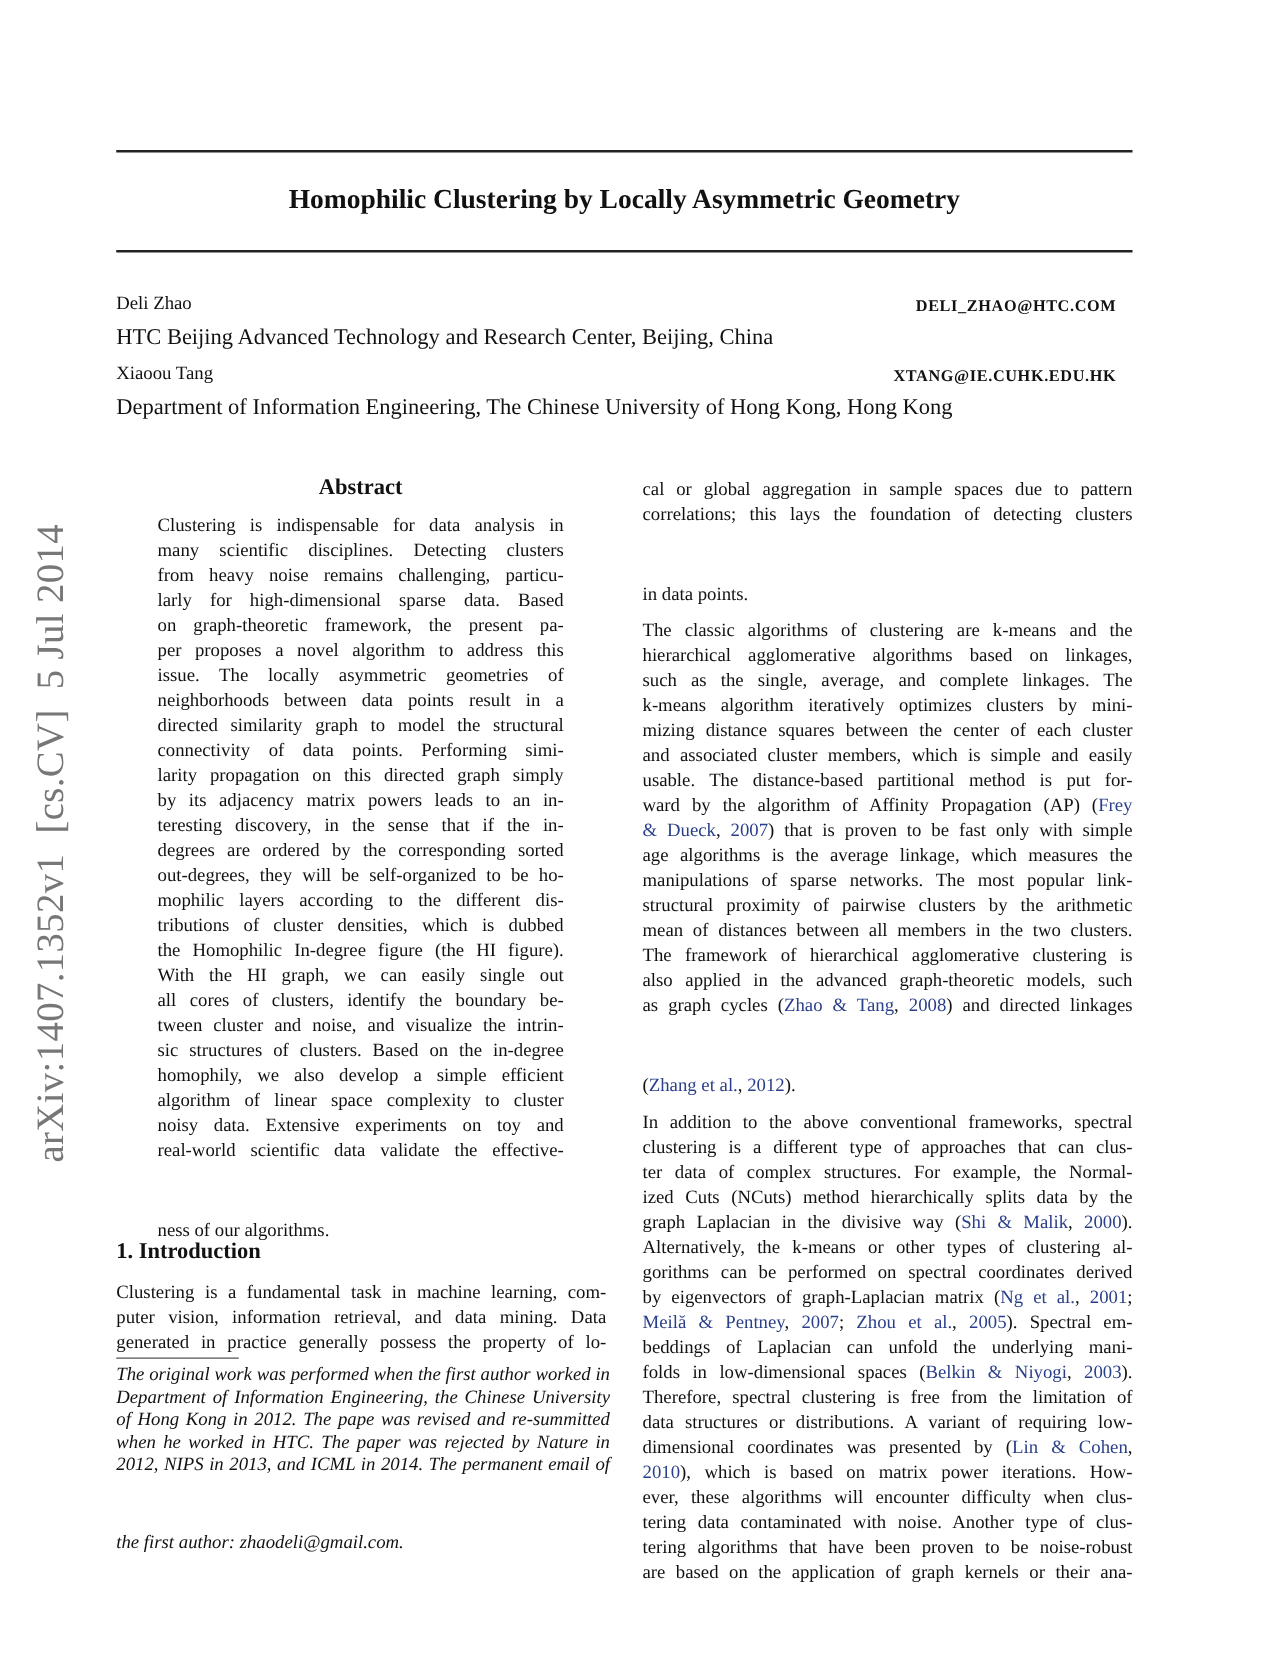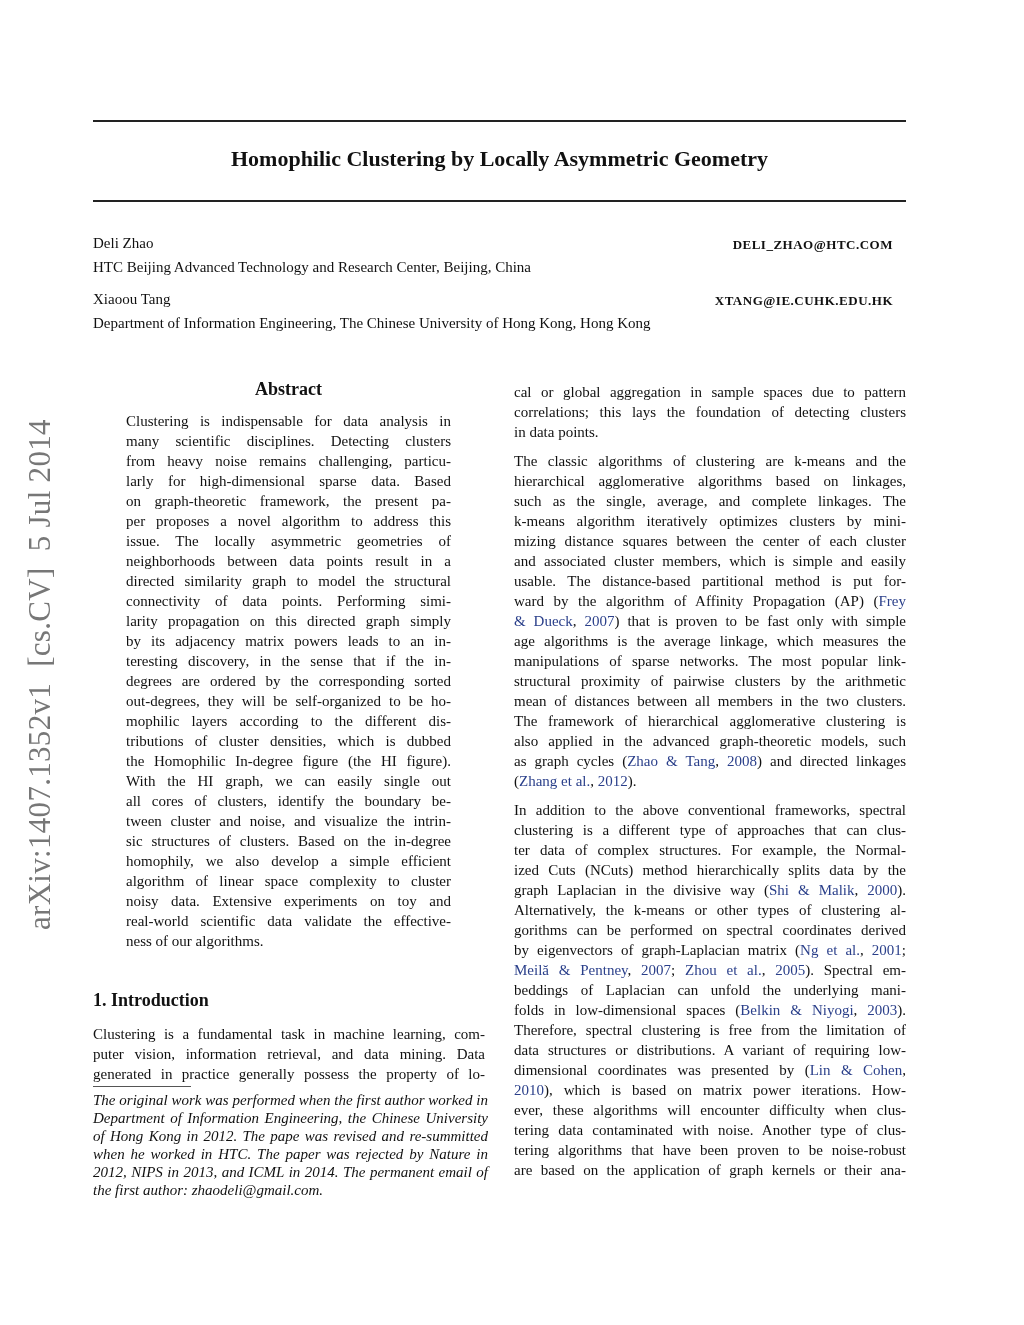--- a/index.html
+++ b/index.html
@@ -4,30 +4,30 @@
   <style>
     html, body { margin:0; padding:0; background:#ffffff; }
     body { width:1024px; height:1325px; position:relative; overflow:hidden;
            font-family:"Liberation Serif", "DejaVu Serif", serif; color:#111; }
     .rule { position:absolute; left:93px; width:813px; height:2px; background:#222; }
     #rule-top { top:120px; }
     #rule-bottom { top:200px; }
     .title { position:absolute; left:93px; width:813px; top:146px; text-align:center;
              font-size:22px; font-weight:bold; }
     .author { position:absolute; left:93px; font-size:15px; font-weight:normal; }
-    .affil { position:absolute; left:93px; font-size:15px; }
+    .affil { position:absolute; left:93px; font-size:18px; }
     .email { position:absolute; right:131px; font-size:13px; letter-spacing:0.5px;font-weight:bold; }
     .side { position:absolute; left:22px; top:930px; width:560px; height:40px;
             transform-origin:0 0; transform:rotate(-90deg);
             font-size:31px; color:#777; white-space:pre; letter-spacing:0.3px; }
     .abs-head { position:absolute; left:126px; width:325px; top:379px; text-align:center;
                 font-size:18px; font-weight:bold; }
     .col { position:absolute; font-size:15px; line-height:20px; }
     .col .ln { display:block; height:20px; text-align:justify; text-align-last:justify; white-space:nowrap; }
-    .col .ln.last { text-align-last:left; }
+    .col .ln.last { text-align-last:left;margin-top:44px; }
     #abstract { left:126px; top:411px; width:325px; }
     #intro-head { position:absolute; left:93px; top:990px; font-size:18px; font-weight:bold; }
     #intro-left { left:93px; top:1024px; width:392px; }
     #fn-rule { position:absolute; left:93px; top:1086px; width:98px; height:1px; background:#555; }
     #footnote { left:93px; top:1091px; width:395px; font-size:15px; line-height:18px; font-style:italic; }
     #footnote .ln { height:18px; }
     #right-col { left:514px; top:382px; width:392px; }
     .gap { display:block; height:9px; }
     .cite { color:#2a3f8a; }
   </style>

